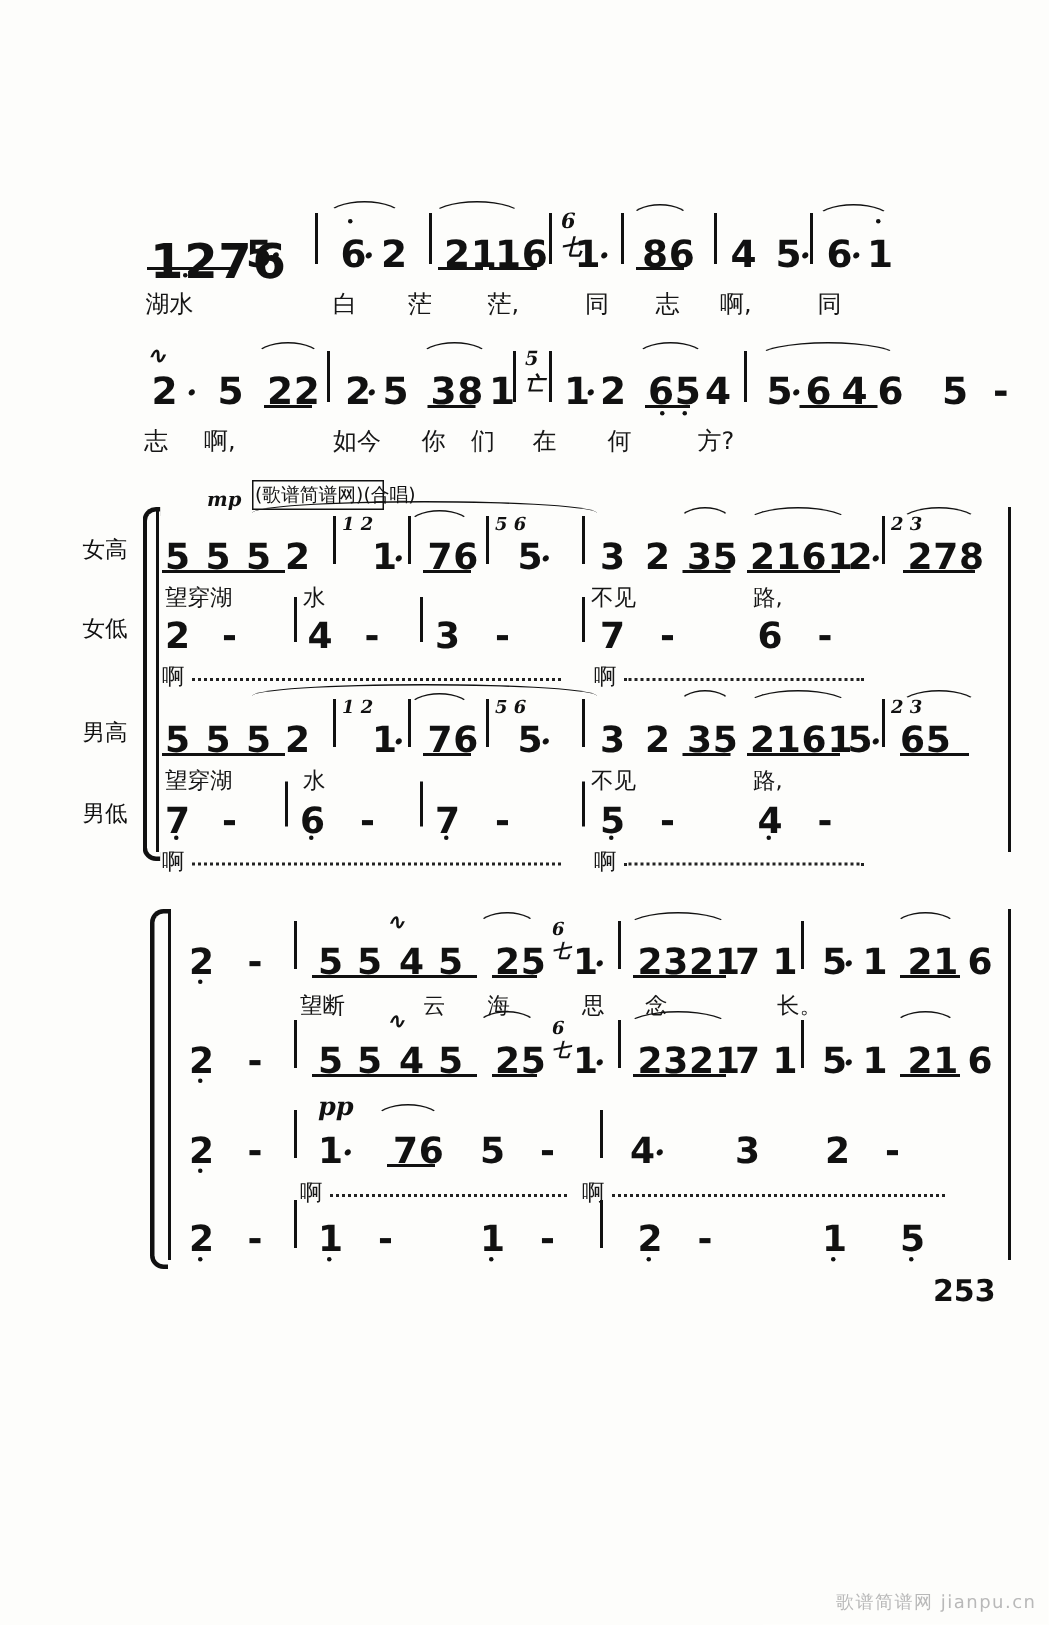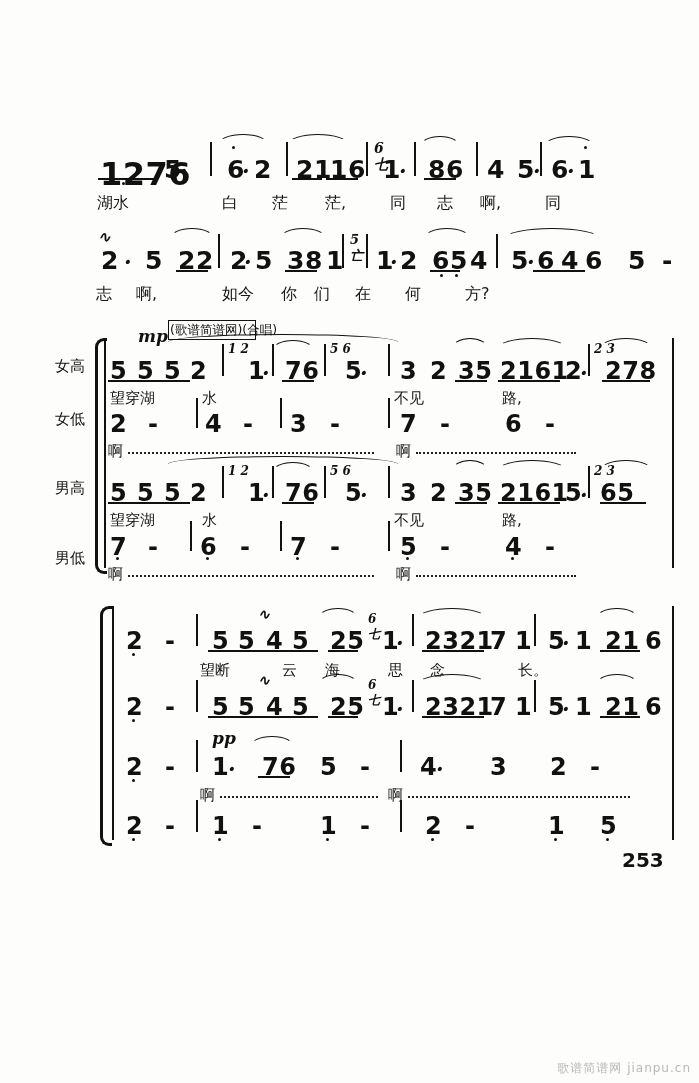--- a/index.html
+++ b/index.html
@@ -195,31 +195,31 @@
 
   <div class="lyr" style="left:96px;top:284px;font-size:16px;">志</div>
   <div class="lyr" style="left:136px;top:284px;font-size:16px;">啊,</div>
   <div class="lyr" style="left:222px;top:284px;font-size:16px;">如今</div>
   <div class="lyr" style="left:281px;top:284px;font-size:16px;">你</div>
   <div class="lyr" style="left:314px;top:284px;font-size:16px;">们</div>
   <div class="lyr" style="left:355px;top:284px;font-size:16px;">在</div>
   <div class="lyr" style="left:405px;top:284px;font-size:16px;">何</div>
   <div class="lyr" style="left:465px;top:284px;font-size:16px;">方?</div>
 
-  <div class="mark" style="left:138px;top:326px;font-size:17px;">mp</div>
+  <div class="mark" style="left:138px;top:326px;font-size:13px;">mp</div>
   <div class="boxrect" style="left:168px;top:320px;width:86px;height:18px;"></div>
   <div class="boxtitle" style="left:170px;top:322px;">(歌谱简谱网)(合唱)</div>
 
   <div class="brace" style="left:95px;top:338px;height:230px;"></div>
   <div class="barline" style="left:104px;top:338px;height:230px;"></div>
 
   <div class="lbl" style="left:55px;top:357px;font-size:15px;">女高</div>
   <div class="lbl" style="left:55px;top:410px;font-size:15px;">女低</div>
   <div class="lbl" style="left:55px;top:479px;font-size:15px;">男高</div>
-  <div class="lbl" style="left:55px;top:549px;font-size:15px;">男低</div>
+  <div class="lbl" style="left:55px;top:533px;font-size:15px;">男低</div>
 
   <div class="tie-long" style="left:168px;top:334px;width:230px;"></div>
   <div class="slur" style="left:272px;top:340px;width:40px;"></div>
   <div class="slur" style="left:452px;top:338px;width:34px;"></div>
   <div class="slur" style="left:498px;top:338px;width:66px;"></div>
   <div class="slur" style="left:600px;top:338px;width:50px;"></div>
 
   <div class="hbar" style="left:108px;top:380px;width:82px;"></div>
   <div class="hbar" style="left:282px;top:380px;width:32px;"></div>
   <div class="hbar" style="left:455px;top:380px;width:32px;"></div>

